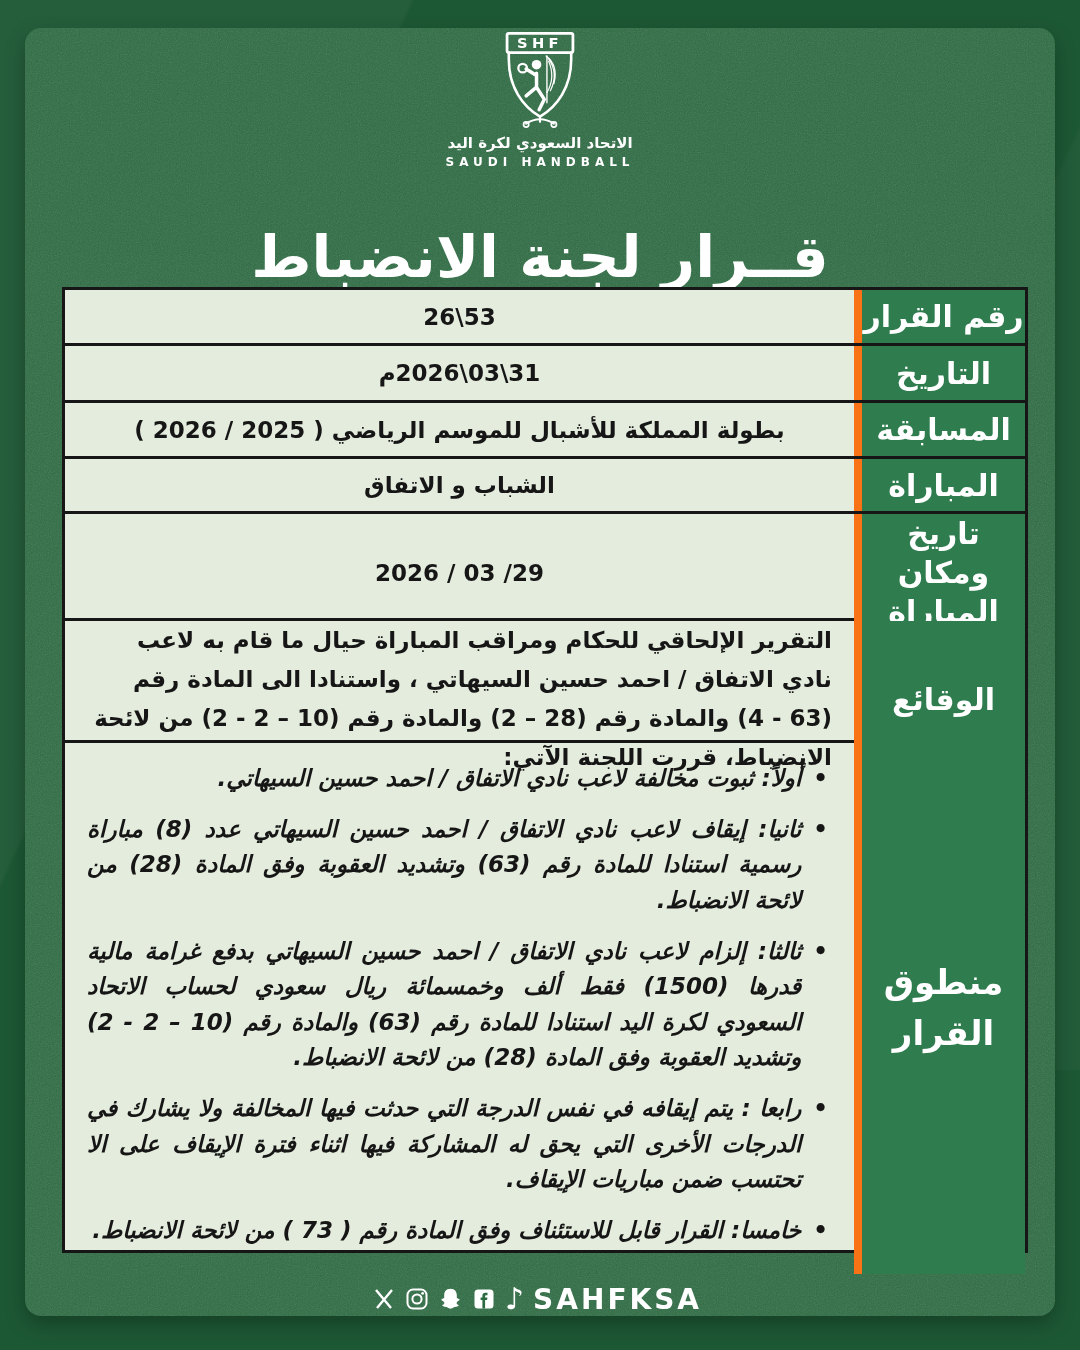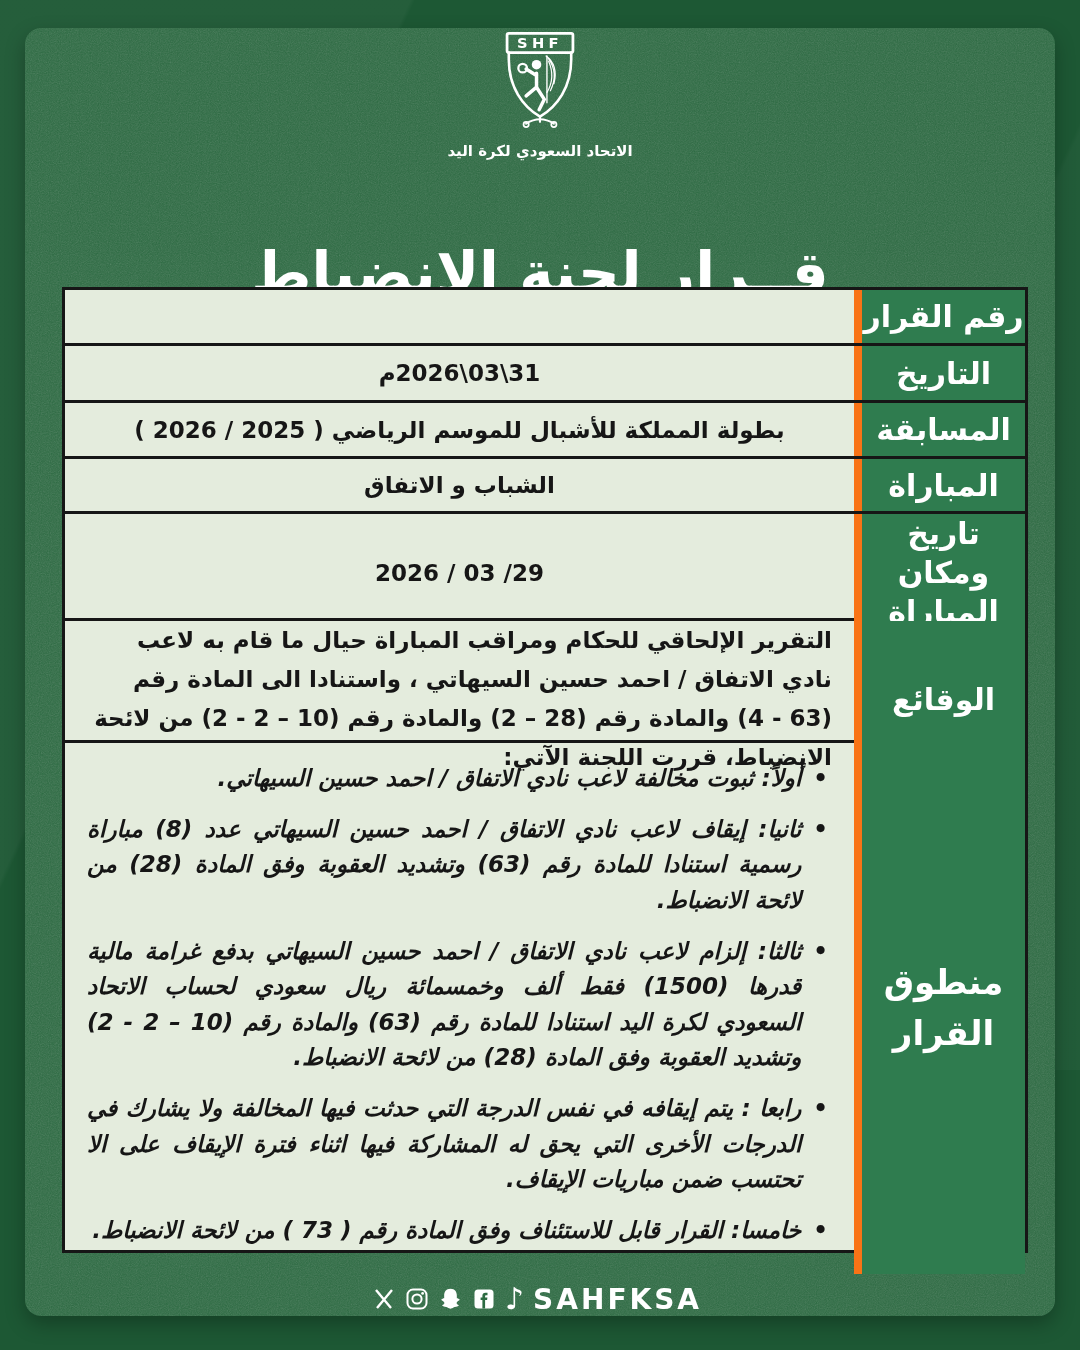--- a/index.html
+++ b/index.html
@@ -10,23 +10,23 @@
   }
   .page{position:relative;width:1080px;height:1070px;
     background:linear-gradient(115deg, rgba(255,255,255,0.035) 0 26%, rgba(255,255,255,0) 26.3% 72%, rgba(255,255,255,0.025) 72.3% 100%), #1d5834;}
   .panel{position:absolute;left:25px;top:28px;width:1030px;height:1288px;
     background:#2c6b42;border-radius:16px;box-shadow:0 8px 20px rgba(0,0,0,.28);overflow:hidden;}
   .noise{position:absolute;left:0;top:0;width:100%;height:100%;opacity:.22;pointer-events:none;}
 
   
   .logo-wrap{position:absolute;left:0;top:30px;width:1080px;text-align:center;color:#fff;}
   .logo-svg{display:block;margin:0 auto;}
-  .fed-ar{font-size:15px;font-weight:bold;margin-top:8px;color:#fff;direction:rtl;}
+  .fed-ar{font-size:15px;font-weight:bold;margin-top:0;color:#fff;direction:rtl;}
   .fed-en{font-size:12px;letter-spacing:5px;font-weight:bold;margin-top:3px;color:#fff;}
-  .title{position:absolute;left:0;top:184px;width:1080px;height:100px;
+  .title{position:absolute;left:0;top:168px;width:1080px;height:100px;
     display:flex;align-items:center;justify-content:center;
     color:#fff;font-size:58px;font-weight:bold;direction:rtl;letter-spacing:0;}
 
   
   .dtable{position:absolute;left:62px;top:287px;width:966px;box-sizing:border-box;
     border:3px solid #161616;background:#e4ecdd;direction:rtl;}
   .trow{display:grid;grid-template-columns:171px 1fr;box-sizing:border-box;border-bottom:3px solid #161616;}
   .trow:last-child{border-bottom:none;}
   .r1{height:56px}.r2{height:57px}.r3{height:56px}.r4{height:55px}.r5{height:107px}.r6{height:122px}.r7{height:507px}
   .lcell{background:#2f7c4f;color:#fff;display:flex;align-items:center;justify-content:center;
@@ -75,28 +75,30 @@
         <path d="M45,52 L34,45 M46,50 L46,66 M46,66 L34,76 M46,66 L55,80 L49,92" stroke-width="4"></path>
         <path d="M34,108 Q50,98 66,108" stroke-width="2.4"></path>
         <circle cx="34" cy="109" r="3" stroke-width="2"></circle>
         <circle cx="66" cy="109" r="3" stroke-width="2"></circle>
         <path d="M50,100 L50,106" stroke-width="2.4"></path>
       </g>
       <circle cx="46" cy="40" r="5.5" fill="#ffffff"></circle>
       <text x="50" y="21" text-anchor="middle" fill="#ffffff" font-size="17" font-weight="bold" letter-spacing="5">SHF</text>
     </svg>
     <div class="fed-ar">الاتحاد السعودي لكرة اليد</div>
+    <div class="fed-en">SAUDI HANDBALL</div>
   </div>
 
   <h1 class="title">قــرار لجنة الانضباط</h1>
 
   <div class="dtable">
 
     <div class="trow r1">
       <div class="lcell">رقم القرار</div>
+      <div class="vcell">53\26</div>
     </div>
 
     <div class="trow r2">
       <div class="lcell">التاريخ</div>
       <div class="vcell">31\03\2026م</div>
     </div>
 
     <div class="trow r3">
       <div class="lcell">المسابقة</div>
       <div class="vcell">بطولة المملكة للأشبال للموسم الرياضي ( 2025 / 2026 )</div>

